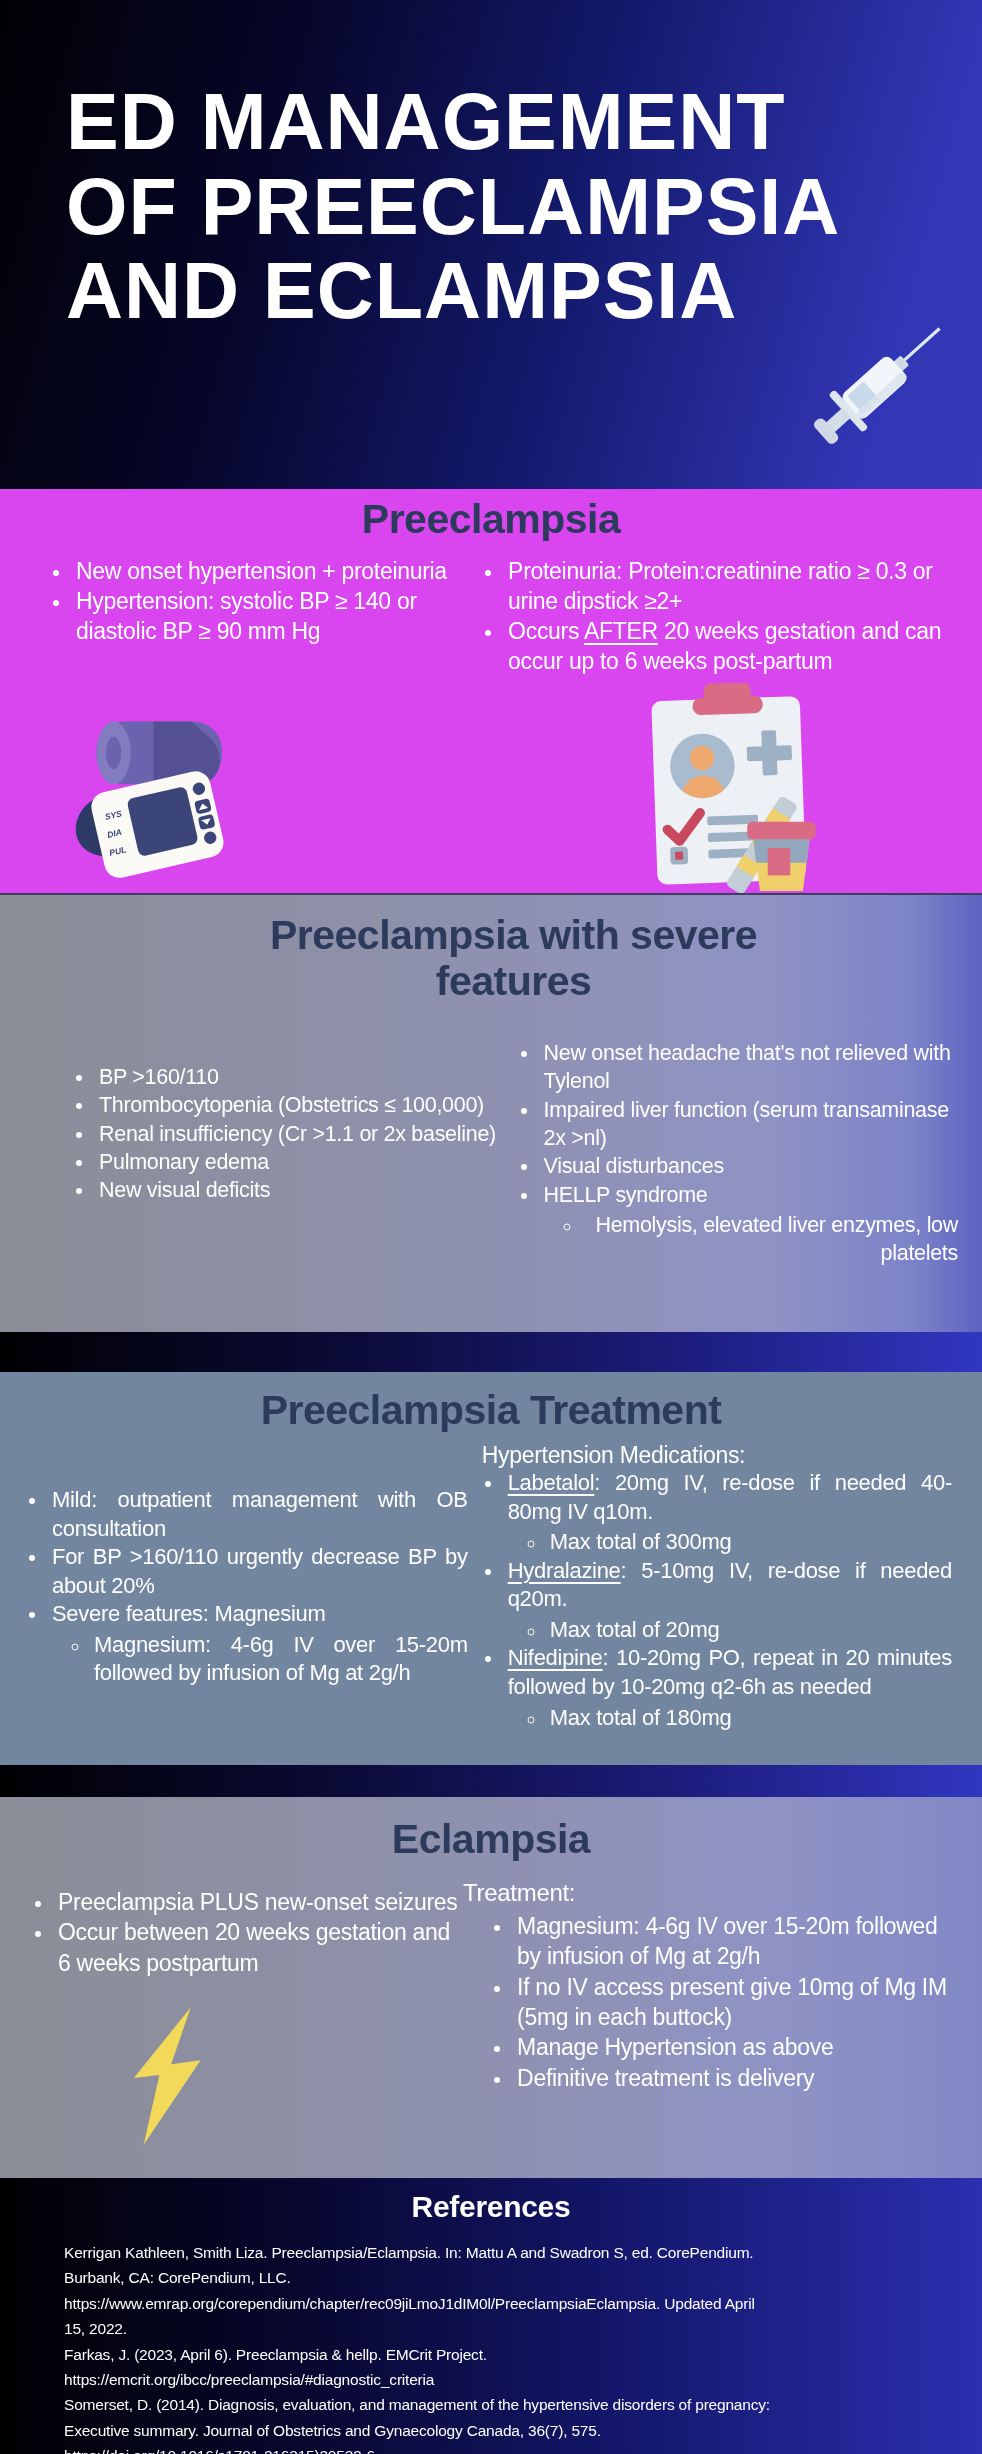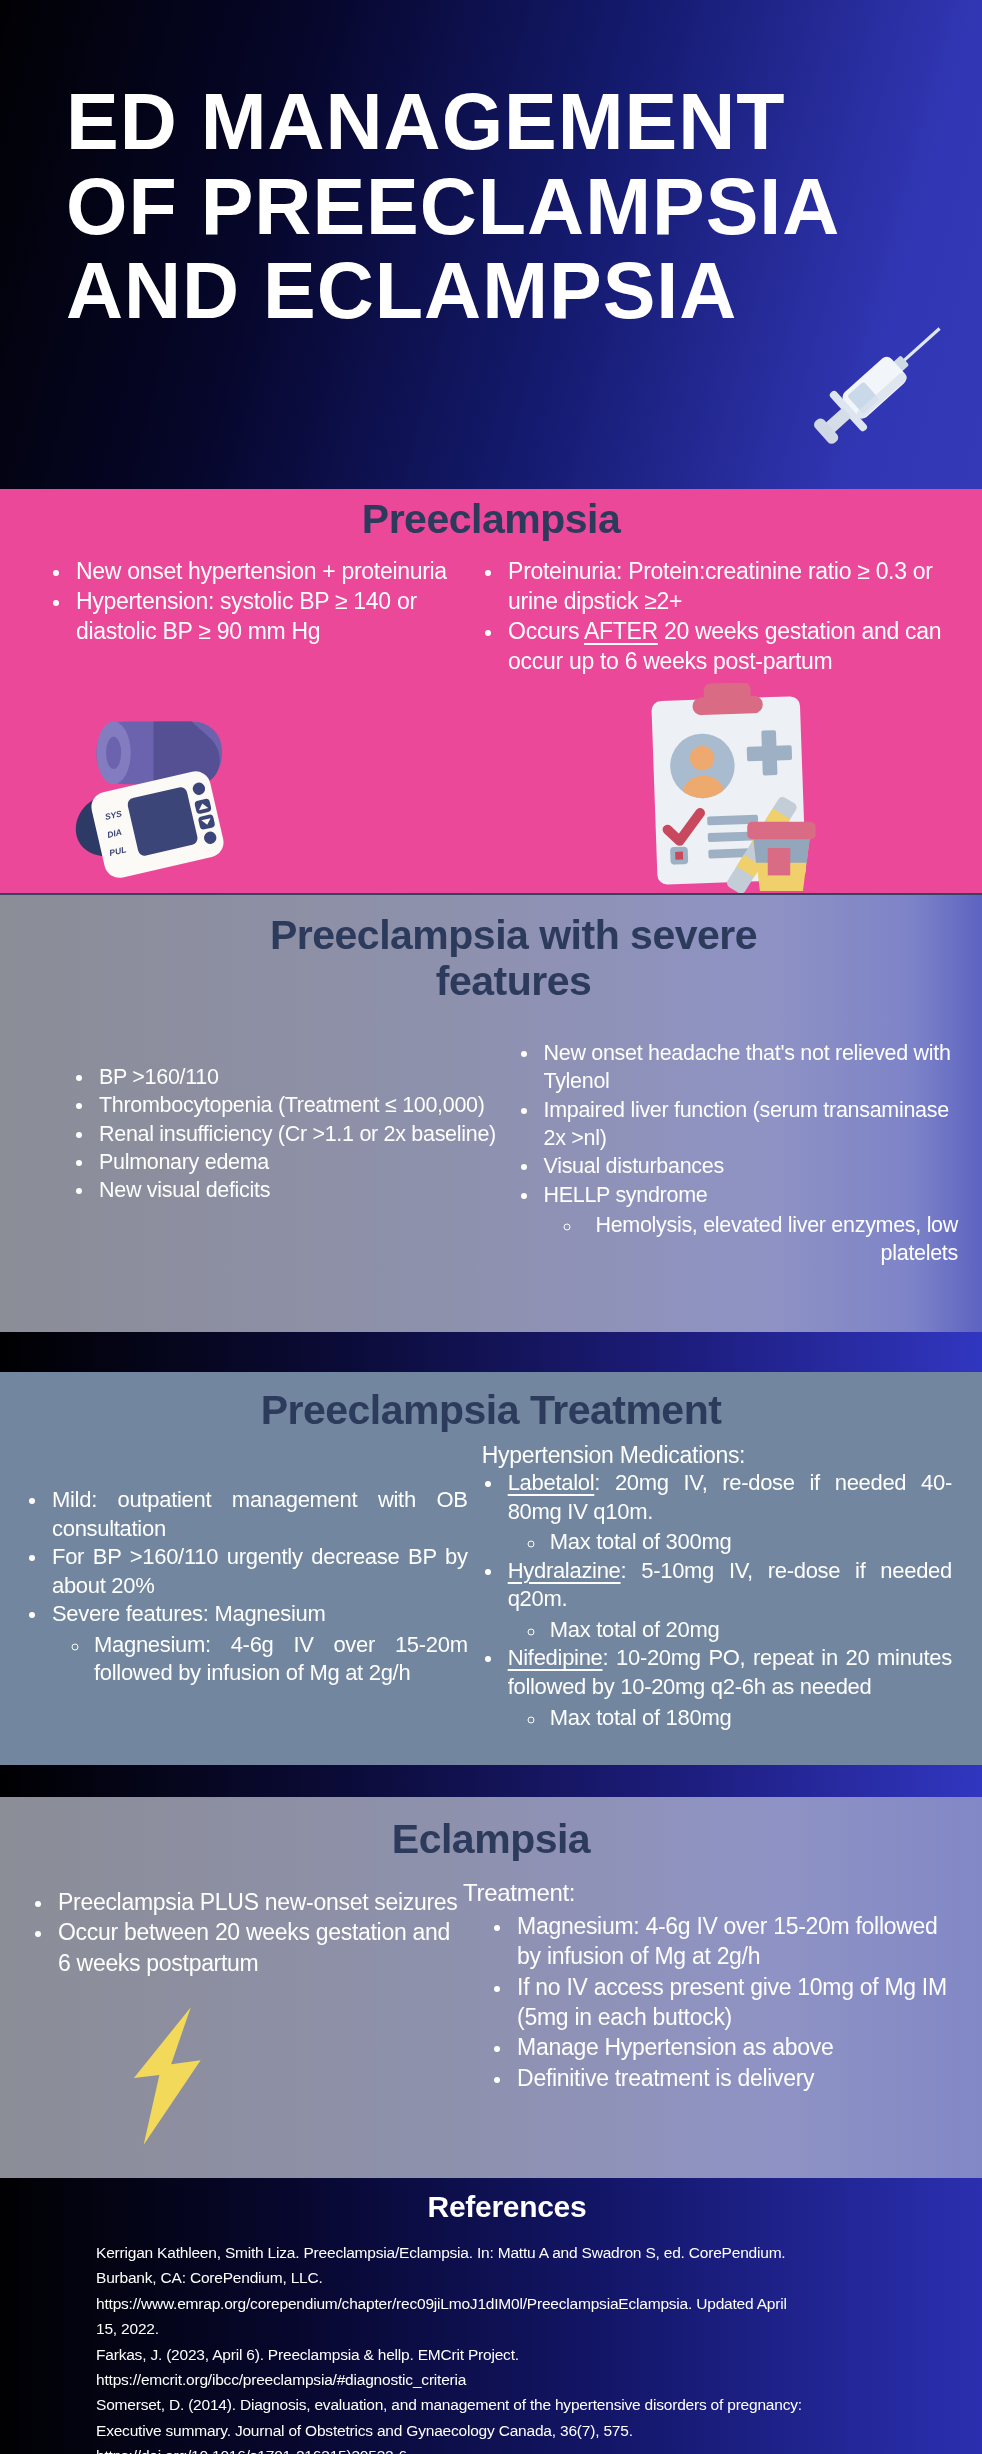--- a/index.html
+++ b/index.html
@@ -30,21 +30,21 @@
   ul.blist { list-style:disc outside; color:#fff; }
   ul.blist li { color:#fff; padding-left:4px; }
   ul.blist li::marker { color:#ffffff; font-size:0.9em; }
   ul.sub { list-style:circle outside; margin-left:38px; margin-top:2px;text-align:right; }
   ul.sub li::marker { color:#ffffff; font-size:0.85em; }
   .u { text-decoration:underline; text-underline-offset:4px; }
 
   
   .preeclampsia {
     height:404px; position:relative;
-    background:#ec4899; padding-top:8px;
+    background:#d946ef; padding-top:8px;
   }
   .preeclampsia .cols { display:flex; padding:14px 40px 0 44px; }
   .preeclampsia .colL { width:45%; }
   .preeclampsia .colR { width:55%; padding-left:28px; }
   .preeclampsia ul.blist { margin-left:28px; font-size:23px; line-height:1.3; letter-spacing:-0.3px; }
   .bp-icon { position:absolute; left:46px; top:204px; width:196px; height:190px; }
   .clip-icon { position:absolute; left:610px; top:194px; width:212px; height:210px; }
 
   
   .severe {
@@ -85,21 +85,20 @@
   .eclampsia ul.blist { margin-left:28px; font-size:23px; line-height:1.32; letter-spacing:-0.3px; }
   .tx-head { color:#fff; font-size:24px; letter-spacing:-0.3px; }
   .eclampsia .colR ul.blist { margin-left:50px; margin-top:4px; font-size:23px; }
   .bolt-icon { position:absolute; left:126px; top:208px; width:108px; height:142px; }
 
   
   .references {
     height:276px;
     background:linear-gradient(90deg, #010103 0%, #07072e 30%, #131668 62%, #2b2fb0 100%);
     padding-top:12px;
-    padding-left:32px;
   }
   .references h2 { text-align:center; color:#ffffff; font-size:30px; font-weight:600; letter-spacing:-0.3px; }
   .ref-block { margin:16px 0 0 64px; width:706px; }
   .ref-block p { color:#ffffff; font-size:15.5px; line-height:1.64; letter-spacing:-0.2px; }
 </style>
 </head>
 <body>
 
 <div class="poster">
 
@@ -198,21 +197,21 @@
 
   <div class="severe">
     <h2 class="sec-title">
       <span>Preeclampsia with severe</span><br>
       <span>features</span>
     </h2>
     <div class="cols">
       <div class="colL">
         <ul class="blist">
           <li>BP &gt;160/110</li>
-          <li>Thrombocytopenia (Treatment ≤ 100,000)</li>
+          <li>Thrombocytopenia (Obstetrics ≤ 100,000)</li>
           <li>Renal insufficiency (Cr &gt;1.1 or 2x baseline)</li>
           <li>Pulmonary edema</li>
           <li>New visual deficits</li>
         </ul>
       </div>
       <div class="colR">
         <ul class="blist">
           <li>New onset headache that's not relieved with Tylenol</li>
           <li>Impaired liver function (serum transaminase 2x &gt;nl)</li>
           <li>Visual disturbances</li>

